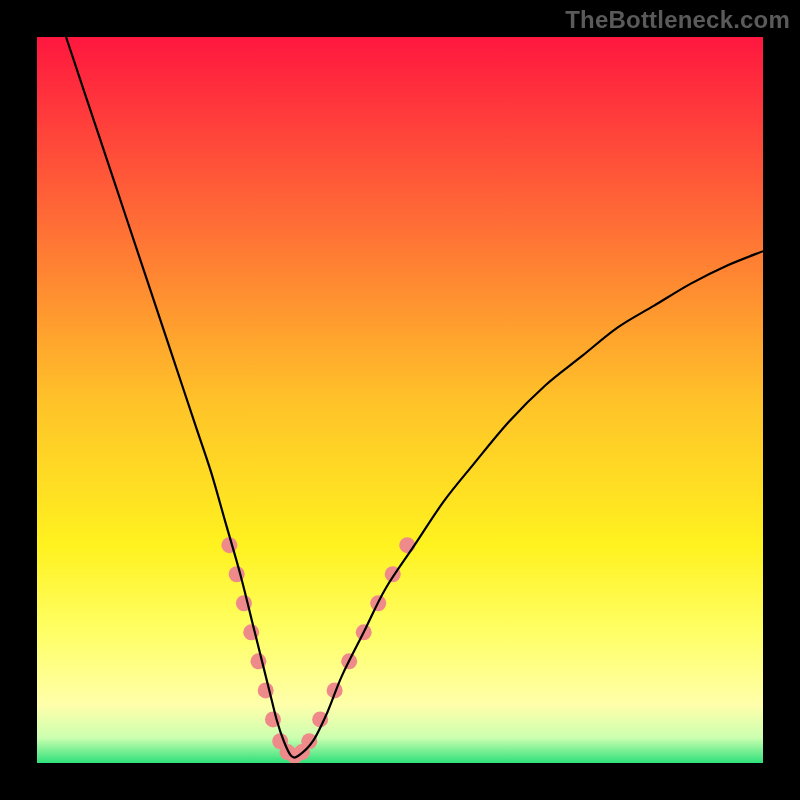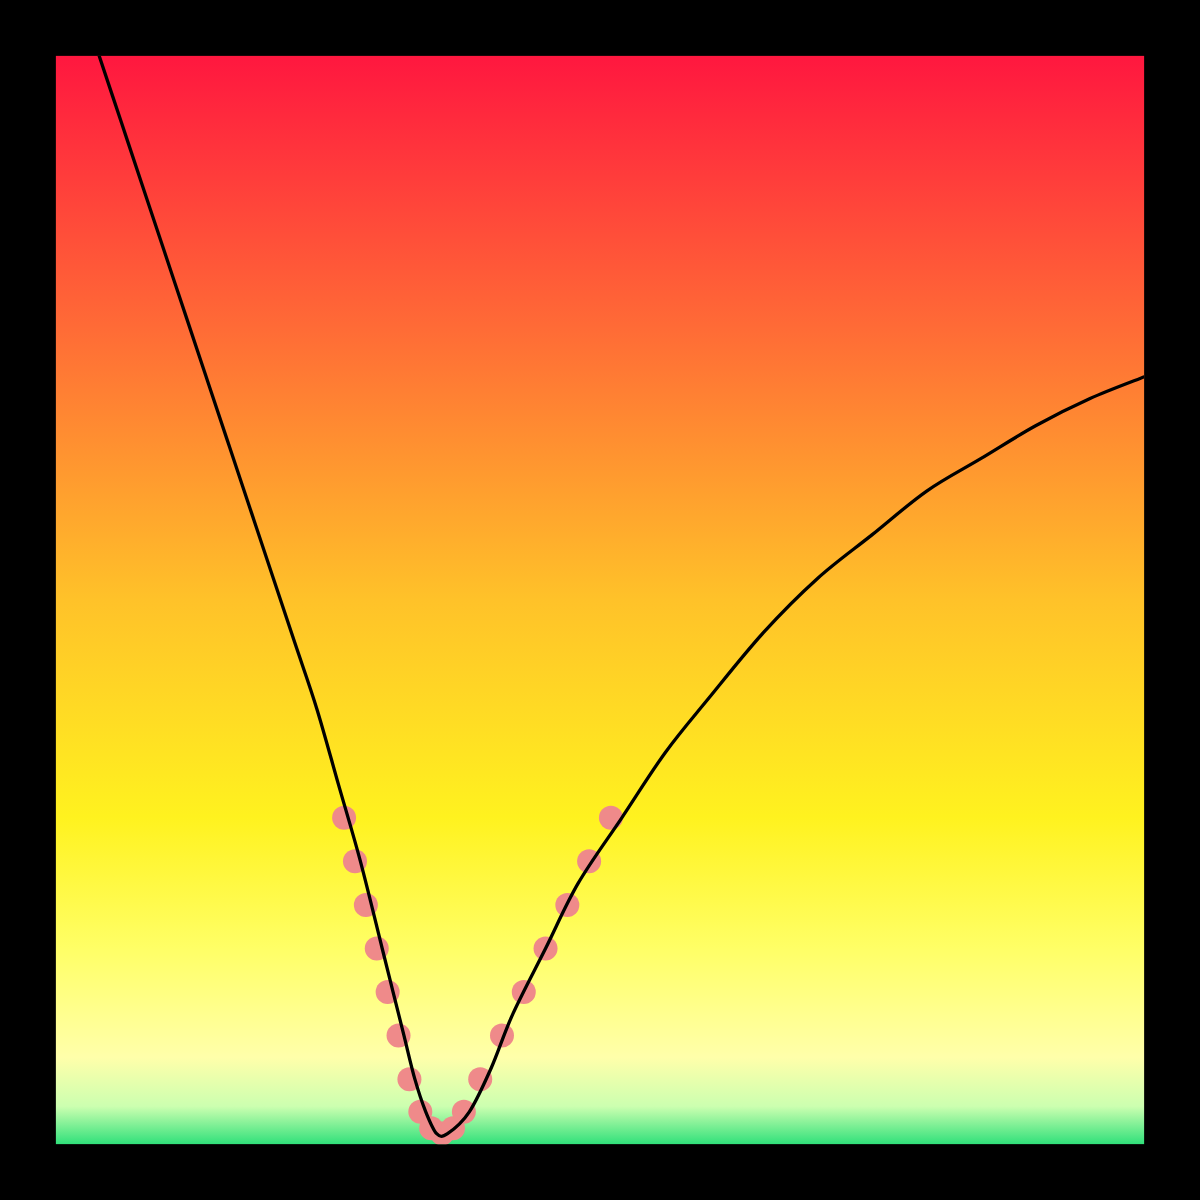--- a/index.html
+++ b/index.html
@@ -28,20 +28,21 @@
     width: 726px;
     height: 726px;
     overflow: hidden;
   }
   svg { display: block; }
 </style>
 </head>
 <body>
 
 <div class="stage">
+  <div class="watermark">TheBottleneck.com</div>
 
   <div class="plot-frame">
     <svg id="chart-svg" width="726" height="726" viewBox="0 0 726 726">
       <defs>
         <linearGradient id="bg-grad" x1="0" y1="0" x2="0" y2="1">
             <stop offset="0%" stop-color="#ff173f"></stop>
             <stop offset="25%" stop-color="#ff6b36"></stop>
             <stop offset="50%" stop-color="#ffc229"></stop>
             <stop offset="70%" stop-color="#fff21f"></stop>
             <stop offset="82%" stop-color="#ffff66"></stop>

